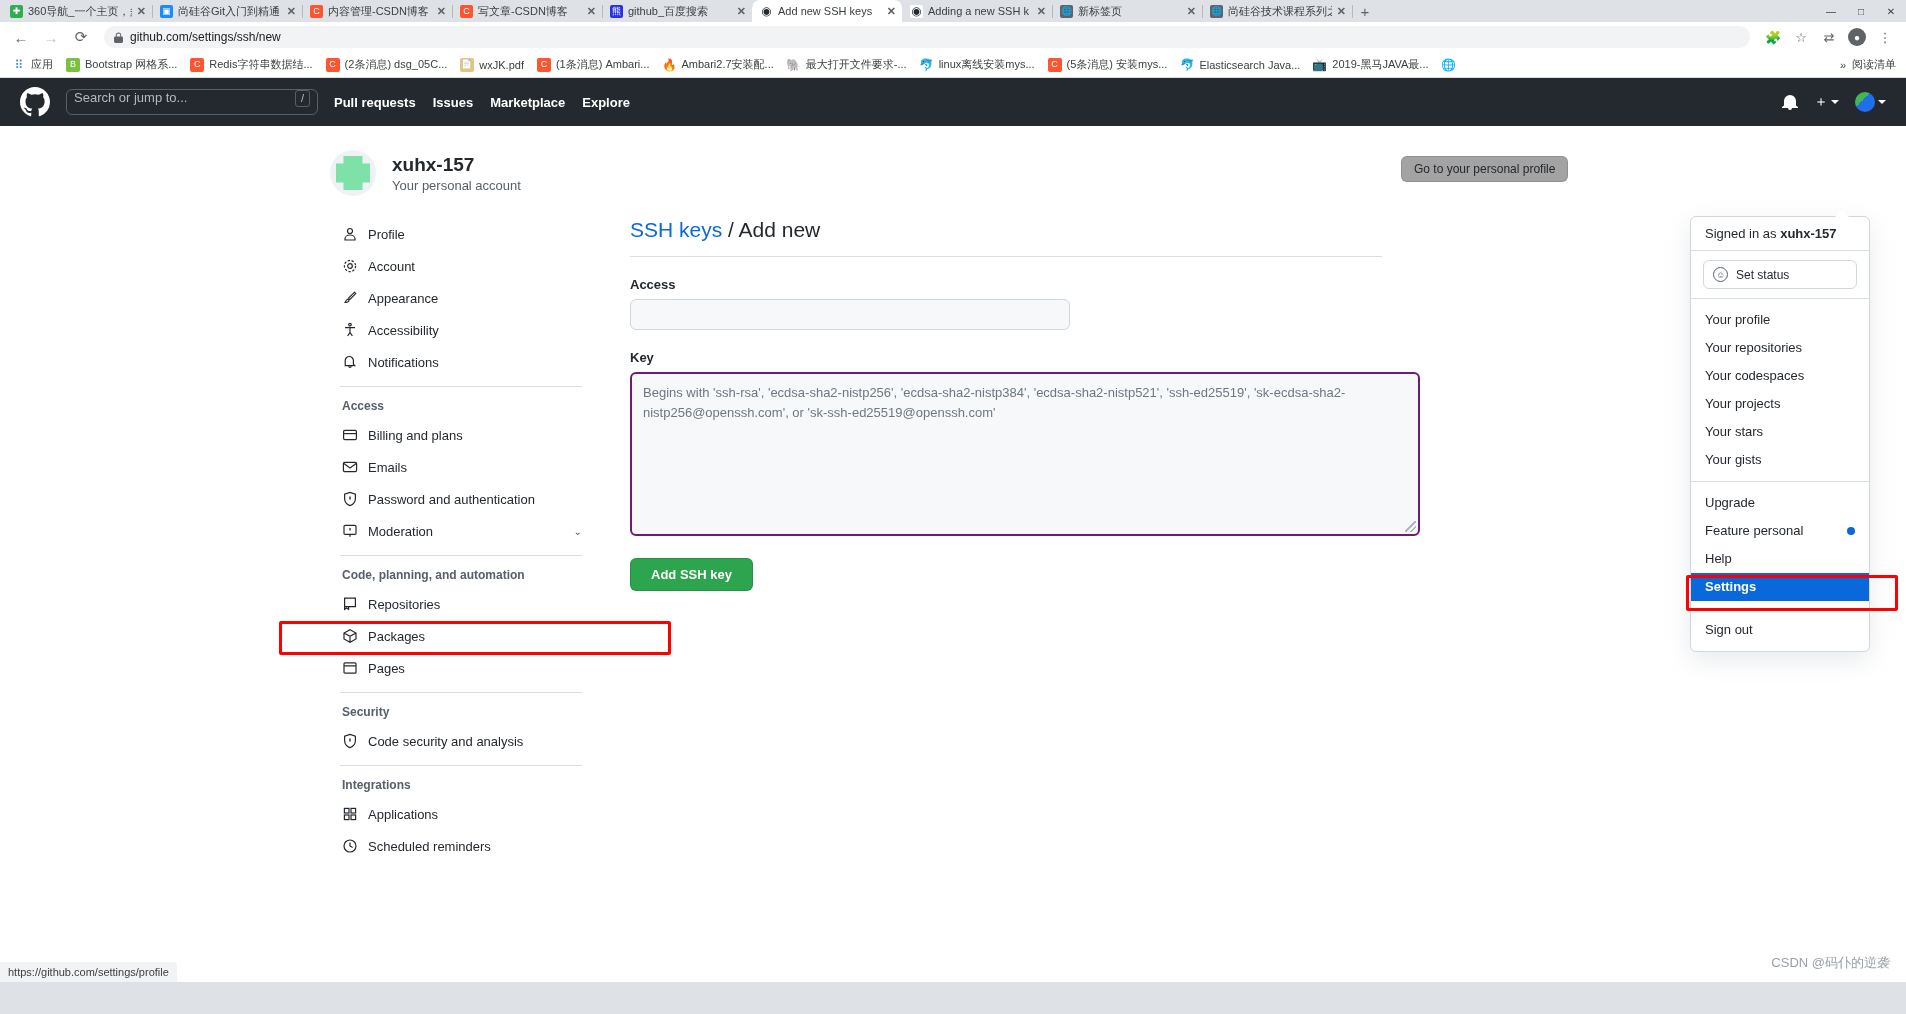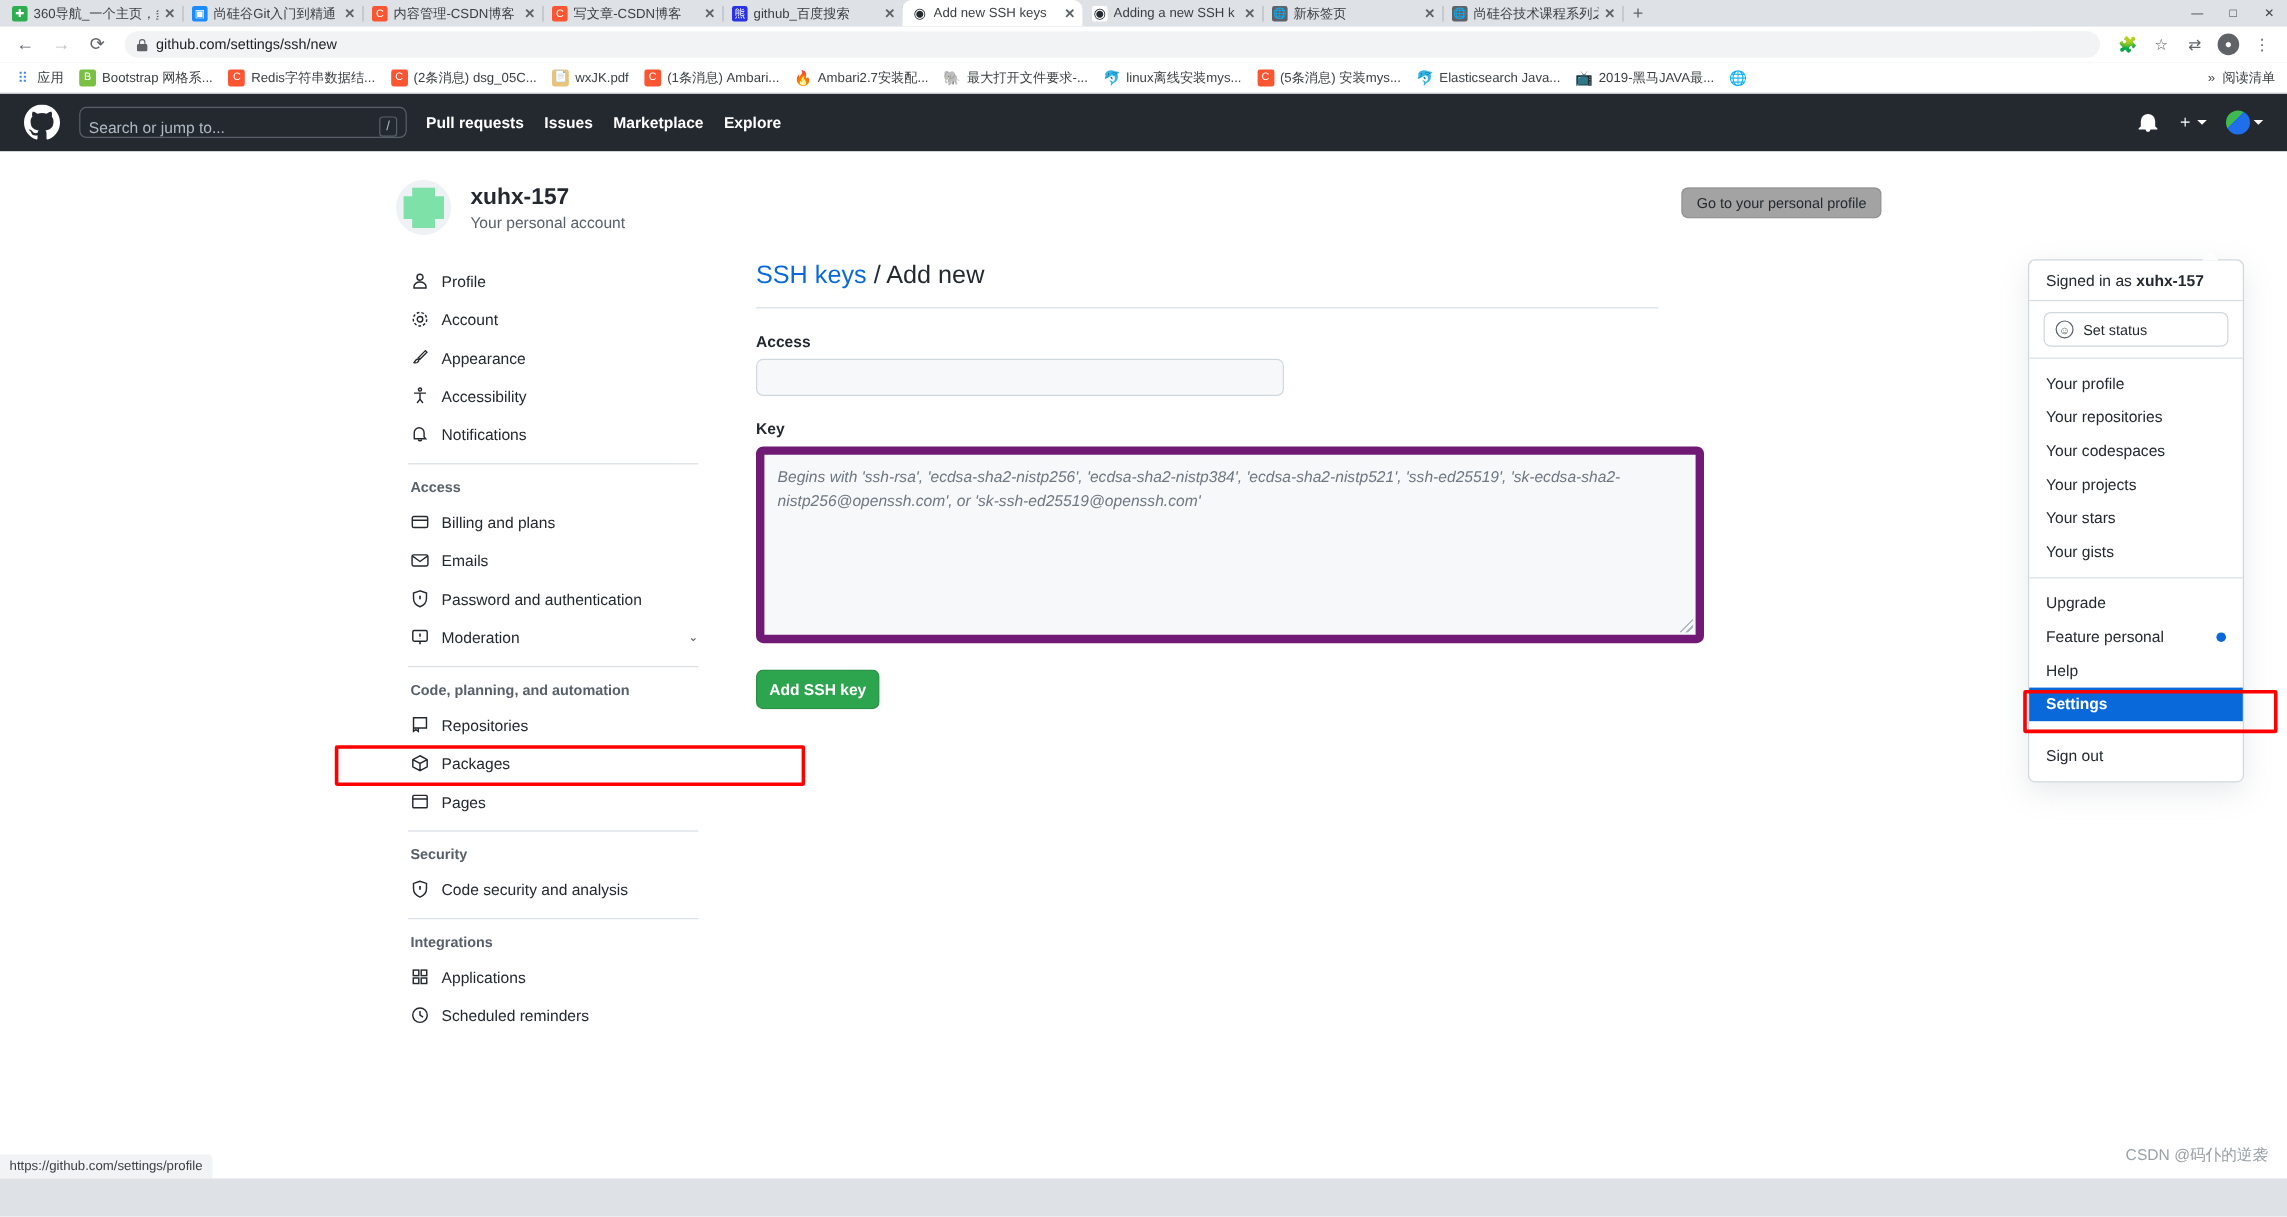--- a/index.html
+++ b/index.html
@@ -86,22 +86,22 @@
 
   
   .page { position:relative; width:1906px; height:904px; background:#fff; overflow:hidden; }
 
   .gh-header {
     height: 48px; background: #24292f; display: flex; align-items: center;
     padding: 0 20px; gap: 16px;
   }
   .gh-logo { width: 30px; height: 30px; color:#fff; display:flex;align-items:center; }
   .gh-search {
-    width: 273px; height: 26px; border: 1px solid #57606a; border-radius: 6px;
-    display: flex; align-items: flex-end; padding: 0 7px; gap: 6px;
+    width: 252px; height: 26px; border: 1px solid #57606a; border-radius: 6px;
+    display: flex; align-items: flex-start; padding: 0 7px; gap: 6px;
     color: #b1bac4; font-size: 13px;
   }
   .gh-search .slash {
     margin-left: auto; border: 1px solid #57606a; border-radius: 3px;
     padding: 0 5px; font-size: 11px; line-height: 15px; color:#b1bac4;
   }
   .gh-nav { display:flex; gap: 17px; }
   .gh-nav a { color:#fff; font-size: 13px; font-weight: 600; text-decoration:none; }
   .gh-right { margin-left:auto; display:flex; align-items:center; gap: 16px; color:#fff; }
   .bell { font-size: 15px; }
@@ -159,34 +159,34 @@
   .main-title { font-size: 21px; color:#24292f; font-weight: 400; padding-bottom: 14px; }
   .main-title .lnk { color:#0969da;margin-top:47px; }
   .rule { height:1px; background:#d8dee4; }
 
   .fld-label { font-size:13px; font-weight:600; color:#24292f; margin: 20px 0 7px; }
   .txt-input {
     width: 440px; height: 31px; border:1px solid #d0d7de; border-radius: 6px;
     background:#f6f8fa;
   }
   .txt-area {
-    width: 790px; height: 164px; border:7px solid #701a75; border-radius:6px;
+    width: 790px; height: 164px; border:2px solid #701a75; border-radius:6px;
     background:#f6f8fa; padding: 9px 11px; font-size:13px; color:#6e7781;
-    line-height: 1.55; position: relative; font-style: italic;
+    line-height: 1.55; position: relative;
   }
   .txt-area .grip {
     position:absolute; right:2px; bottom:2px; width:11px; height:11px;
     background:
       linear-gradient(135deg, transparent 45%, #afb8c1 45%, #afb8c1 55%, transparent 55%),
       linear-gradient(135deg, transparent 70%, #afb8c1 70%, #afb8c1 80%, transparent 80%);
   }
   .btn-green {
     margin-top: 22px; background:#2da44e; border:1px solid rgba(27,31,36,0.15);
     border-radius: 6px; color:#fff; font-size:13px; font-weight:600;
-    padding: 8px 10px; display:inline-block;
+    padding: 8px 20px; display:inline-block;
   }
 
   
   .dropdown {
     position:absolute; left: 1690px; top: 138px; width: 180px;
     background:#fff; border:1px solid #d0d7de; border-radius:6px;
     box-shadow: 0 8px 24px rgba(140,149,159,0.2); z-index: 40;
     font-size: 13px; color:#24292f;
   }
   .dropdown::before {

